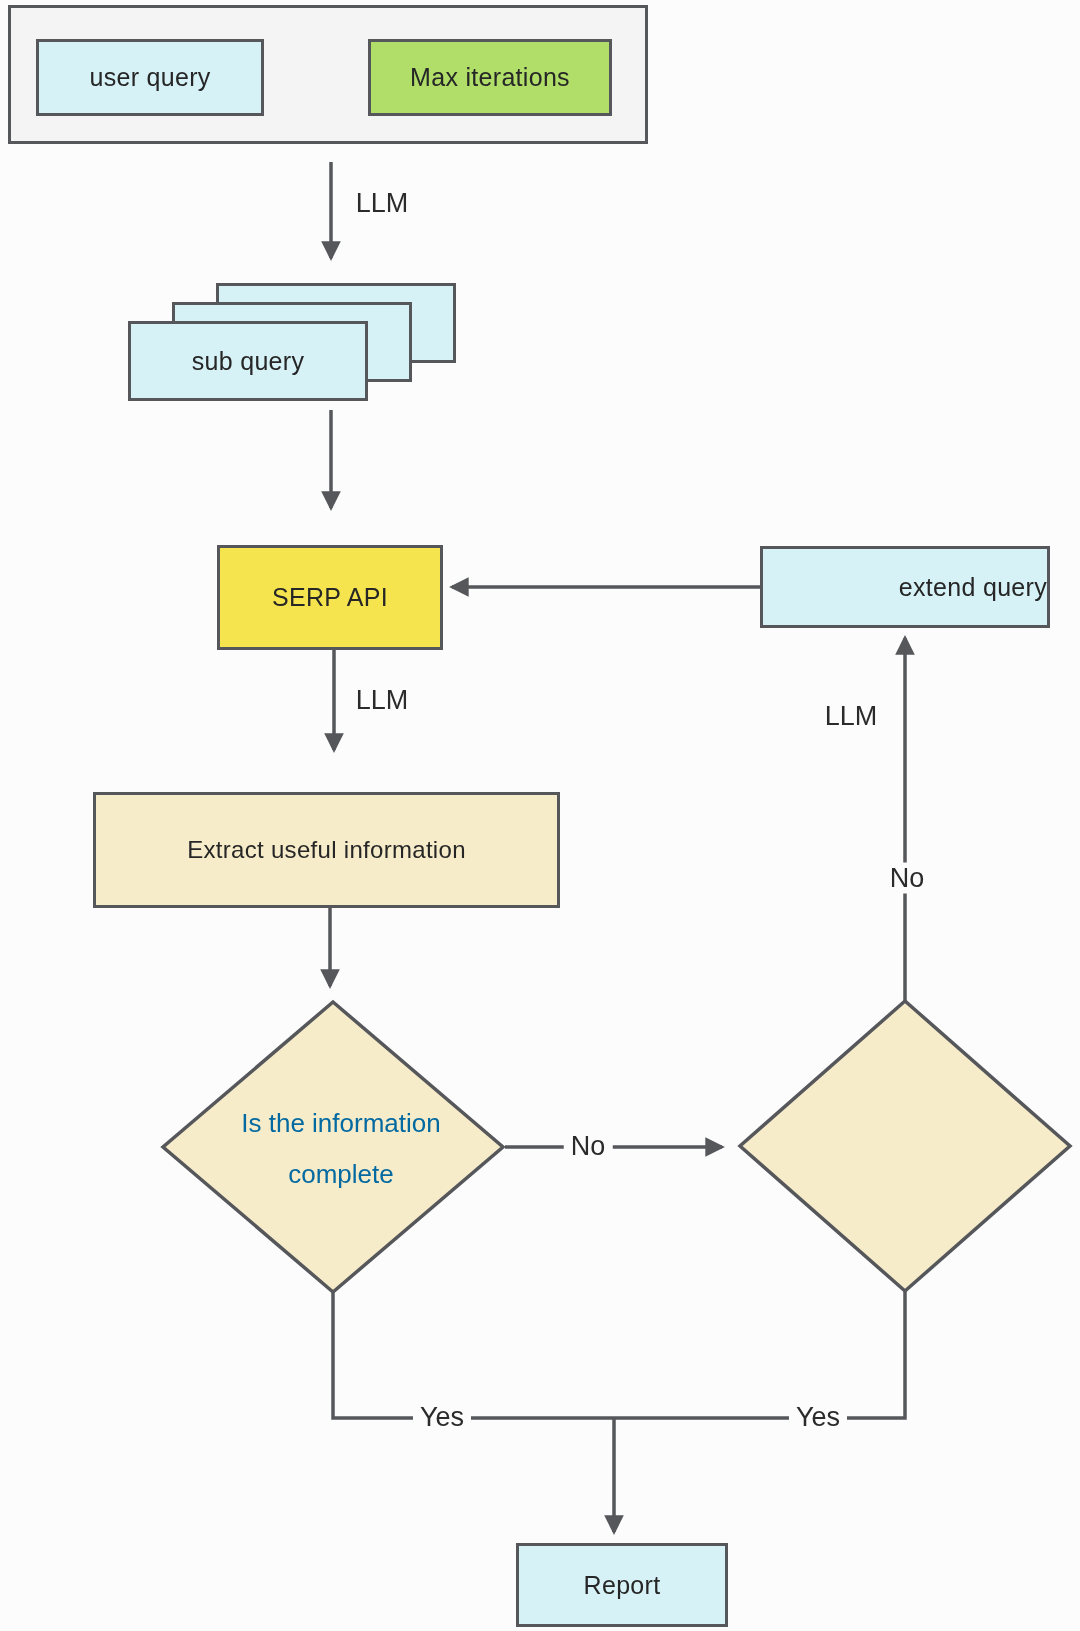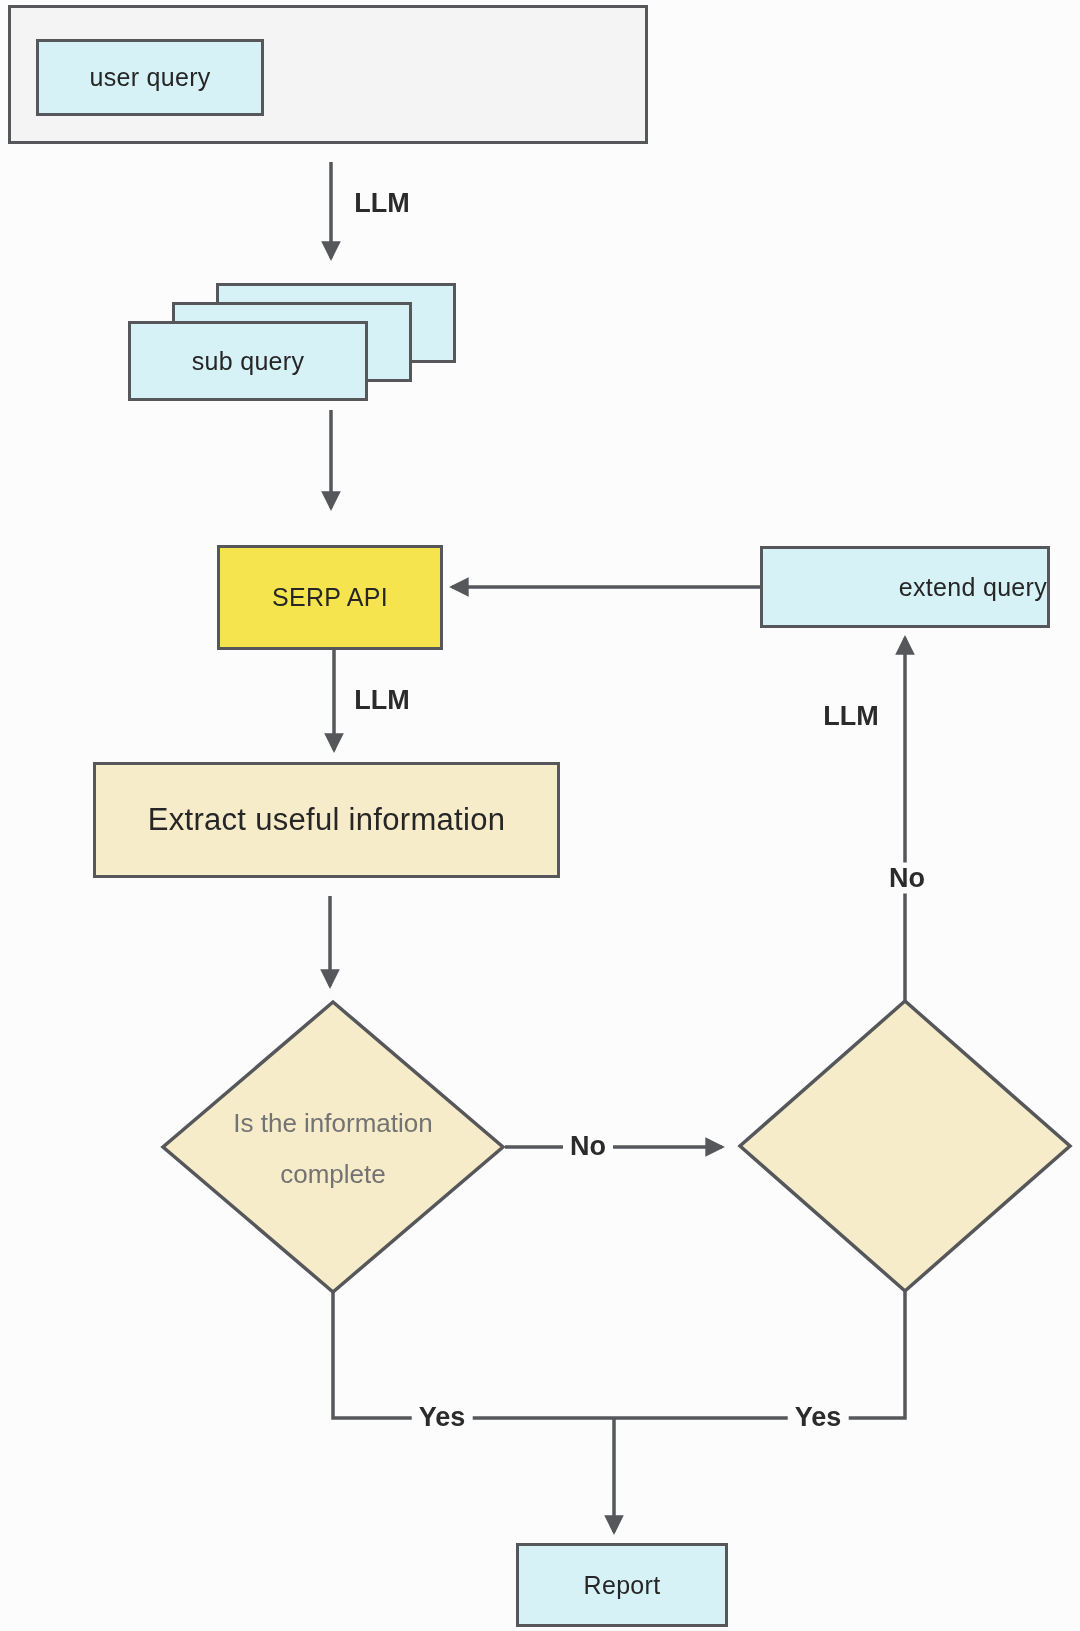--- a/index.html
+++ b/index.html
@@ -32,31 +32,31 @@
   .cyan   { background: #d6f2f6; }
   .green  { background: #b0de69; }
   .yellow { background: #f5e44e; }
   .cream  { background: #f6ecca; }
   .edge-label {
     position: absolute;
     transform: translate(-50%, -50%);
     font-size: 27px;
     color: #2b2b2b;
     white-space: nowrap;
-    font-weight: bold;
   }
   .on-line { background: #fcfcfc; padding: 0 7px; }
   .diamond-label {
     position: absolute;
     transform: translate(-50%, -50%);
     text-align: center;
     font-size: 26px;
     line-height: 51px;
-    color: #737373;
+    color: #0369a1;
     white-space: nowrap;
+    margin-left: 8px;
   }
 </style>
 </head>
 <body>
 
 <div id="canvas" style="background-color: rgb(252, 252, 252);">
 
   <svg id="edges" width="1080" height="1631" viewBox="0 0 1080 1631">
     <defs>
       <marker id="ah" viewBox="0 0 10 10" refX="8.5" refY="5" markerWidth="5.6" markerHeight="5.6" orient="auto-start-reverse">
@@ -77,36 +77,39 @@
       <polygon points="905,1001 1070,1146 905,1291 740,1146" fill="#f6ecca"></polygon>
     </g>
   </svg>
 
   <div class="node container-box" style="left: 8px; top: 5px; width: 640px; height: 139px; background-color: rgb(244, 244, 245);"></div>
 
   <div class="node cyan" style="left: 36px; top: 39px; width: 228px; height: 77px; background-color: rgb(214, 242, 246);">
     <span>user query</span>
   </div>
 
+  <div class="node green" style="left: 368px; top: 39px; width: 244px; height: 77px; background-color: rgb(176, 222, 105);">
+    <span>Max iterations</span>
+  </div>
 
   <div class="node cyan" style="left: 216px; top: 283px; width: 240px; height: 80px; background-color: rgb(214, 242, 246);"></div>
   <div class="node cyan" style="left: 172px; top: 302px; width: 240px; height: 80px; background-color: rgb(214, 242, 246);"></div>
   <div class="node cyan" style="left: 128px; top: 321px; width: 240px; height: 80px; background-color: rgb(214, 242, 246);">
     <span>sub query</span>
   </div>
 
   <div class="node yellow" style="left: 217px; top: 545px; width: 226px; height: 105px; background-color: rgb(245, 228, 78);">
     <span>SERP API</span>
   </div>
 
   <div class="node cyan" style="left: 760px; top: 546px; width: 290px; height: 82px; background-color: rgb(214, 242, 246); justify-content: flex-end;">
     <span>extend query</span>
   </div>
 
-  <div class="node cream" style="left: 93px; top: 762px; width: 467px; height: 116px; font-size: 31px; background-color: rgb(246, 236, 202);">
+  <div class="node cream" style="left: 93px; top: 792px; width: 467px; height: 116px; font-size: 24px; background-color: rgb(246, 236, 202);">
     <span>Extract useful information</span>
   </div>
 
   <div class="node cyan" style="left: 516px; top: 1543px; width: 212px; height: 84px; background-color: rgb(214, 242, 246);">
     <span>Report</span>
   </div>
 
   <div class="diamond-label" style="left:333px; top:1149px;">
     <span style="display:block">Is the information</span>
     <span style="display:block">complete</span>

